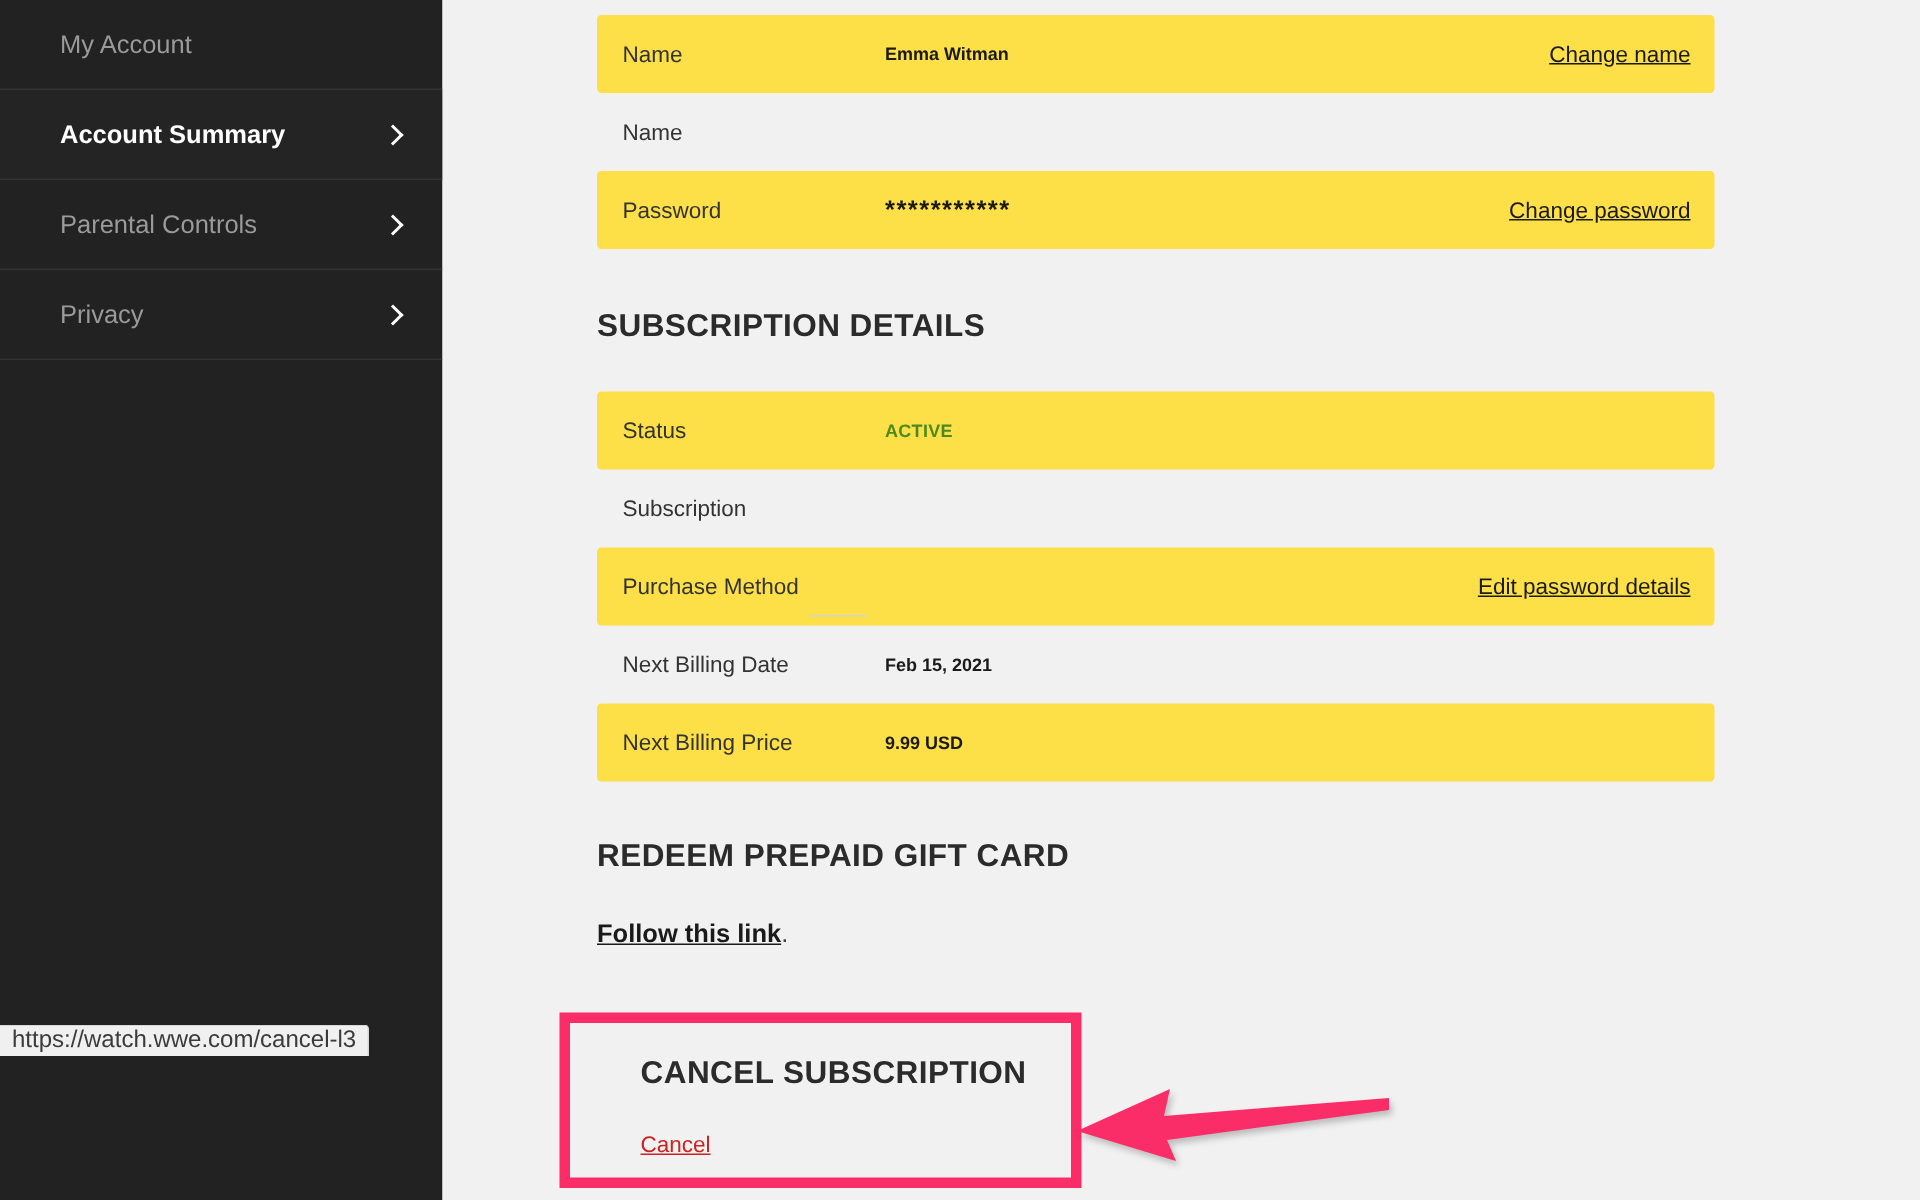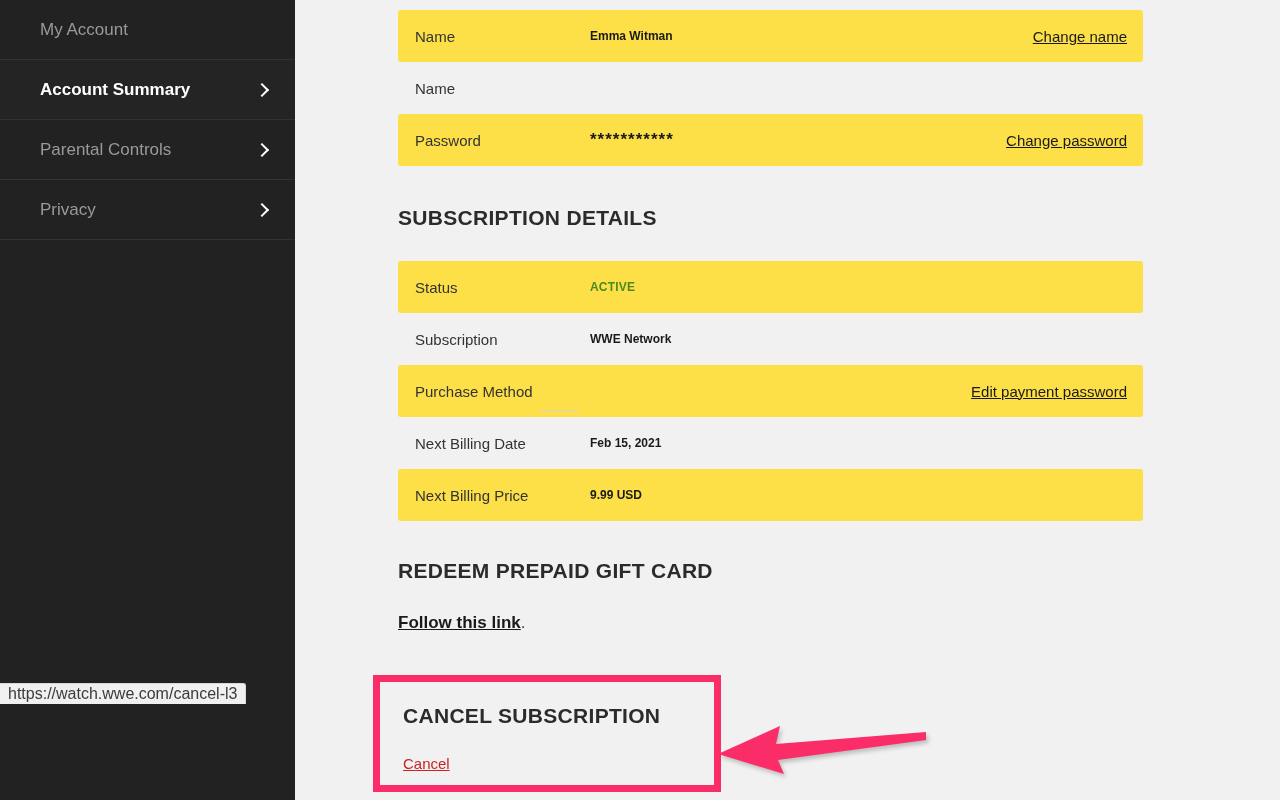--- a/index.html
+++ b/index.html
@@ -172,20 +172,21 @@
 
   
   .cancel-box {
     position: absolute;
     left: 373px;
     top: 675px;
     width: 348px;
     height: 117px;
     border: 7px solid #fa2d68;
     background: #f1f1f1;
+    padding-left: 24px;
   }
   .cancel-inner { padding: 22px 0 0 23px; }
   .cancel-link {
     display: inline-block;
     margin-top: 27px;
     font-size: 15px;
     color: #cc2222;
     text-decoration: underline;
     cursor: pointer;
   }
@@ -274,29 +275,28 @@
       <div class="section-title">SUBSCRIPTION DETAILS</div>
       <div style="height:31px"></div>
 
       <div class="row alt">
         <span class="row-label">Status</span>
         <span class="row-value status-active">ACTIVE</span>
       </div>
 
       <div class="row">
         <span class="row-label">Subscription</span>
-        <span class="row-value">WWE Network</span>
       </div>
 
       <div class="row alt">
         <span class="row-label">Purchase Method</span>
         <span class="row-value">
           <span class="redact-card"></span>
         </span>
-        <span class="row-action">Edit payment password</span>
+        <span class="row-action">Edit password details</span>
       </div>
 
       <div class="row">
         <span class="row-label">Next Billing Date</span>
         <span class="row-value">Feb 15, 2021</span>
       </div>
 
       <div class="row alt">
         <span class="row-label">Next Billing Price</span>
         <span class="row-value">9.99 USD</span>

